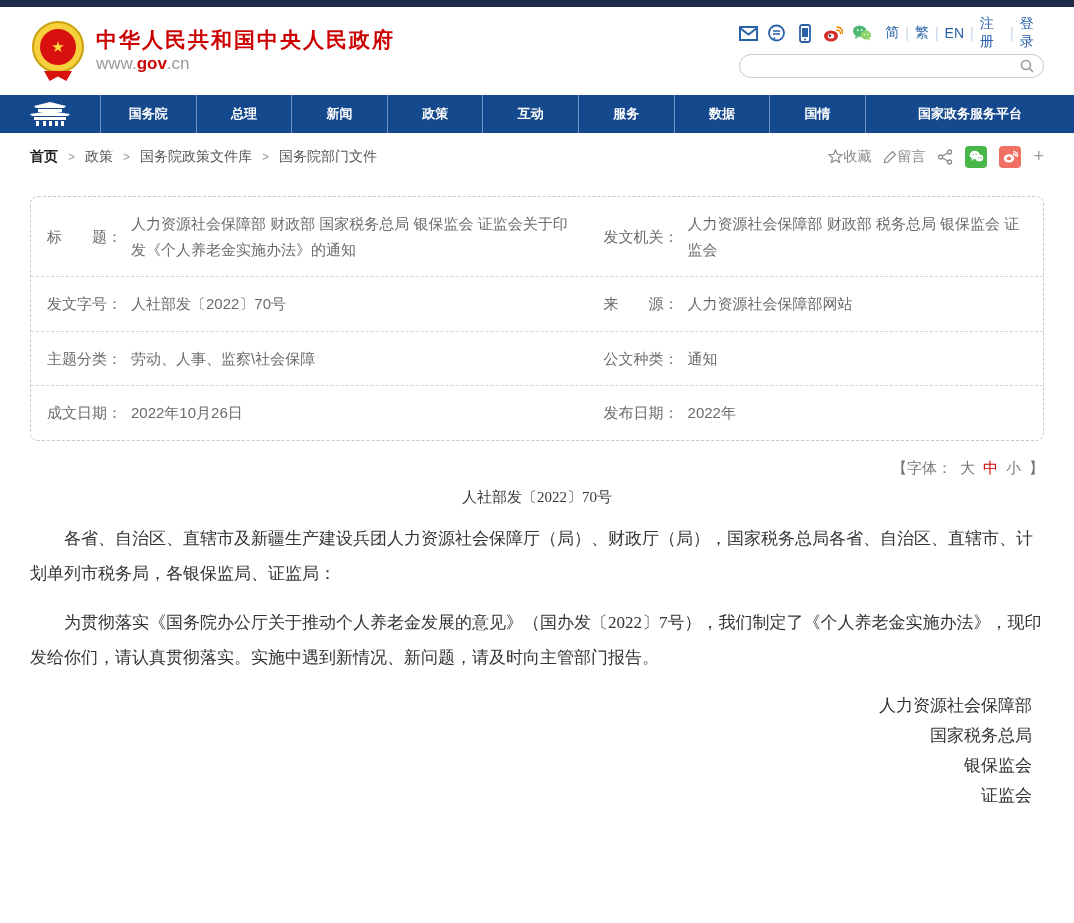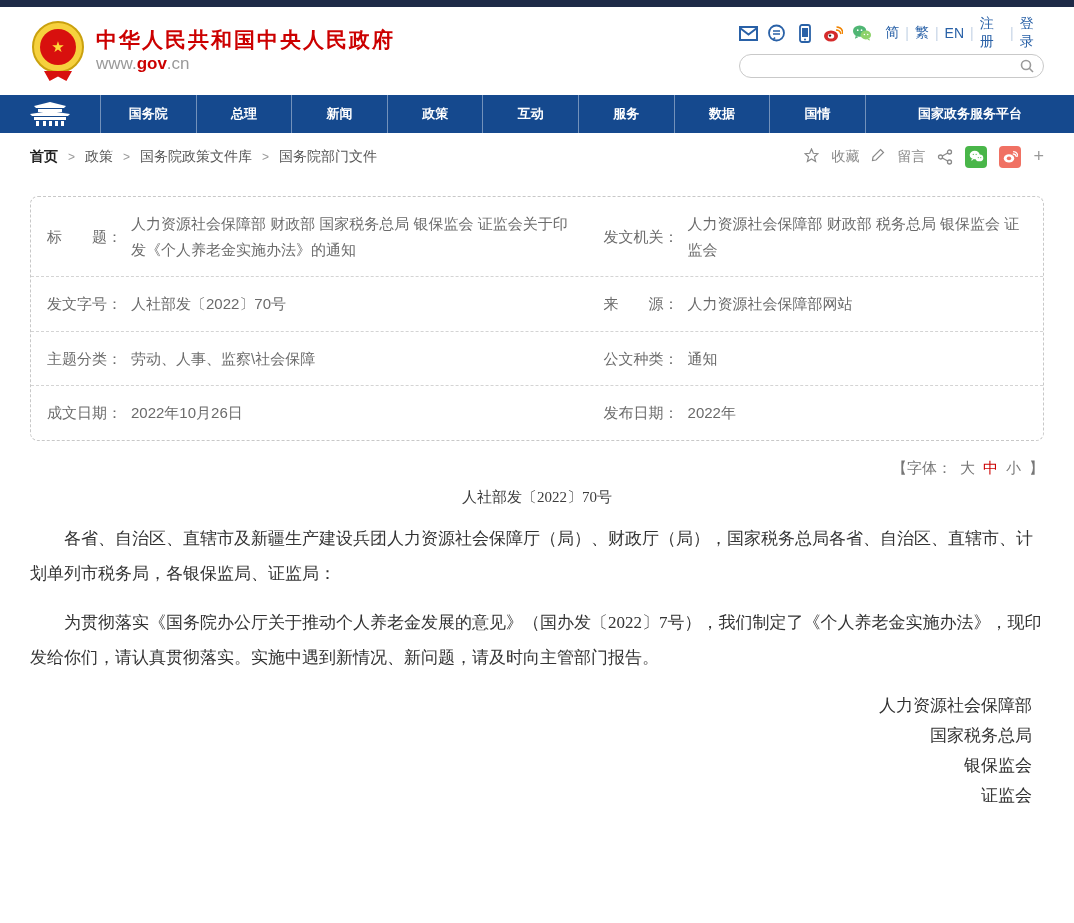--- a/index.html
+++ b/index.html
@@ -47,21 +47,21 @@
   .nav-item { flex:1; }
   .nav-cell.wide { flex:2.2; }
 
   
   .crumb-bar { height:47px; display:flex; align-items:center; padding:0 30px; justify-content:space-between; }
   .crumbs { display:flex; align-items:center; gap:10px; font-size:14px; color:#666; }
   .crumbs .home { color:#222; font-weight:bold; cursor:pointer; }
   .crumbs a { color:#555; text-decoration:none; cursor:pointer; }
   .crumb-sep { color:#999; font-size:12px; }
   .crumb-actions { display:flex; align-items:center; gap:12px; color:#8a8a8a; font-size:14px; }
-  .act { display:flex; gap:12px; cursor:pointer; }
+  .act { display:flex; align-items:center; gap:0; cursor:pointer; }
   .badge { width:22px; height:22px; border-radius:4px; display:flex; align-items:center;
     justify-content:center; color:#fff; font-size:13px; cursor:pointer; }
   .badge.wechat { background:#49b649; }
   .badge.weibo { background:#f07163; }
   .plus { font-size:18px; color:#999; cursor:pointer; }
 
   
   .meta { margin:16px 30px 0 30px; border:1px dashed #c8c8c8; border-radius:8px;
     font-size:15px; color:#6b6b6b; }
   .meta-row { display:grid; grid-template-columns:55% 45%; border-bottom:1px dashed #d4d4d4; }

